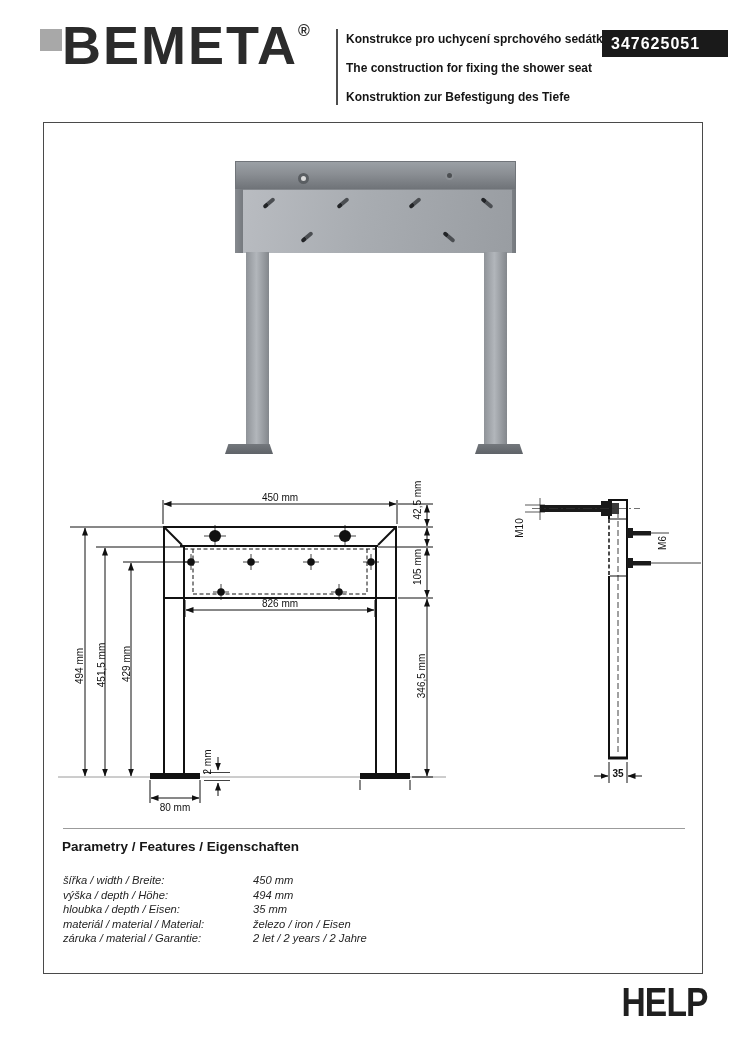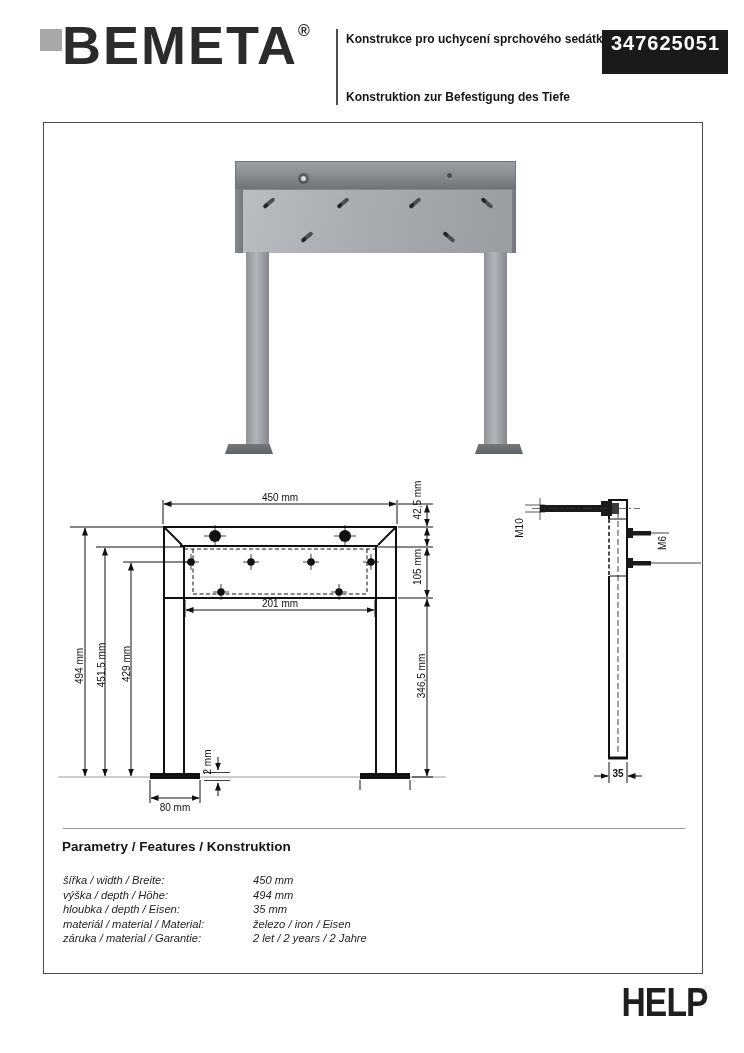--- a/index.html
+++ b/index.html
@@ -11,22 +11,22 @@
   }
   .abs{position:absolute;}
 
   
   .logo-square{left:40px;top:29px;width:22px;height:22px;background:#a8a8a8;}
   .logo-text{left:62px;top:18px;font-size:54px;font-weight:bold;letter-spacing:2px;color:#2b2b2b;line-height:1;}
   .logo-text sup{font-size:16px;font-weight:bold;vertical-align:28px;letter-spacing:0;}
   .header-rule{left:336px;top:29px;width:2px;height:76px;background:#4d4d4d;}
   .hdr-title{left:346px;font-size:12px;font-weight:bold;color:#151515;white-space:nowrap;}
   .hdr-title.t1{top:32px;} .hdr-title.t2{top:61px;} .hdr-title.t3{top:90px;}
-  .code-badge{left:602px;top:30px;width:126px;height:44px;background:#1a1a1a;color:#fff;
-    font-size:20px;font-weight:bold;line-height:27px;padding-left:9px;letter-spacing:1px;box-sizing:border-box;}
+  .code-badge{left:602px;top:30px;width:126px;height:27px;background:#1a1a1a;color:#fff;
+    font-size:16px;font-weight:bold;line-height:27px;padding-left:9px;letter-spacing:1px;box-sizing:border-box;}
 
   
   .main-box{left:43px;top:122px;width:658px;height:850px;border:1px solid #4a4a4a;background:#fff;}
 
   
   .photo{left:222px;top:148px;width:302px;height:315px;}
   .ph{position:absolute;}
   .ph-topbar{left:13px;top:13px;width:281px;height:29px;
     background:linear-gradient(180deg,#9ba0a5 0%,#8a8e93 45%,#6f7378 100%);
     border:1px solid #71757a;box-sizing:border-box;}
@@ -68,20 +68,21 @@
 </style>
 </head>
 <body>
 
 <div class="page">
 
   <div class="abs logo-square"></div>
   <div class="abs logo-text"><span>BEMETA</span><sup>®</sup></div>
   <div class="abs header-rule"></div>
   <div class="abs hdr-title t1">Konstrukce pro uchycení sprchového sedátka</div>
+  <div class="abs hdr-title t2">The construction for fixing the shower seat</div>
   <div class="abs hdr-title t3">Konstruktion zur Befestigung des Tiefe</div>
   <div class="abs code-badge">347625051</div>
 
   <div class="abs main-box"></div>
 
   <div class="abs photo">
     <div class="ph ph-topbar"></div>
     <div class="ph ph-side l"></div>
     <div class="ph ph-side r"></div>
     <div class="ph ph-panel"></div>
@@ -204,35 +205,35 @@
 
       <path d="M609,762 V783 M627,762 V783" stroke-width="1"></path>
       <g stroke-width="1">
         <line x1="594" y1="776" x2="608" y2="776" marker-end="url(#arr)"></line>
         <line x1="642" y1="776" x2="628" y2="776" marker-end="url(#arr)"></line>
       </g>
     </g>
   </svg>
 
   <div class="abs dim-label" style="left:280px;top:497px;">450 mm</div>
-  <div class="abs dim-label" style="left:280px;top:603px;">201 mm</div>
+  <div class="abs dim-label" style="left:280px;top:603px;">826 mm</div>
   <div class="abs dim-label" style="left:175px;top:807px;">80 mm</div>
   <div class="abs dim-label rot" style="left:207px;top:762px;">2 mm</div>
   <div class="abs dim-label rot" style="left:79px;top:666px;">494 mm</div>
   <div class="abs dim-label rot" style="left:101px;top:665px;">451,5 mm</div>
   <div class="abs dim-label rot" style="left:126px;top:664px;">429 mm</div>
   <div class="abs dim-label rot" style="left:417px;top:500px;">42,5 mm</div>
   <div class="abs dim-label rot" style="left:417px;top:567px;">105 mm</div>
   <div class="abs dim-label rot" style="left:421px;top:676px;">346,5 mm</div>
   <div class="abs dim-label rot" style="left:519px;top:528px;">M10</div>
   <div class="abs dim-label rot" style="left:662px;top:543px;">M6</div>
   <div class="abs dim-label" style="left:618px;top:773px;font-weight:bold;">35</div>
 
   <div class="abs params-divider"></div>
-  <div class="abs params-title">Parametry / Features / Konstruktion</div>
+  <div class="abs params-title">Parametry / Features / Eigenschaften</div>
 
   <div class="abs params-table">
     <div class="spec-row">
       <span class="spec-label">šířka / width / Breite:</span>
       <span class="spec-value">450 mm</span>
     </div>
     <div class="spec-row">
       <span class="spec-label">výška / depth / Höhe:</span>
       <span class="spec-value">494 mm</span>
     </div>

